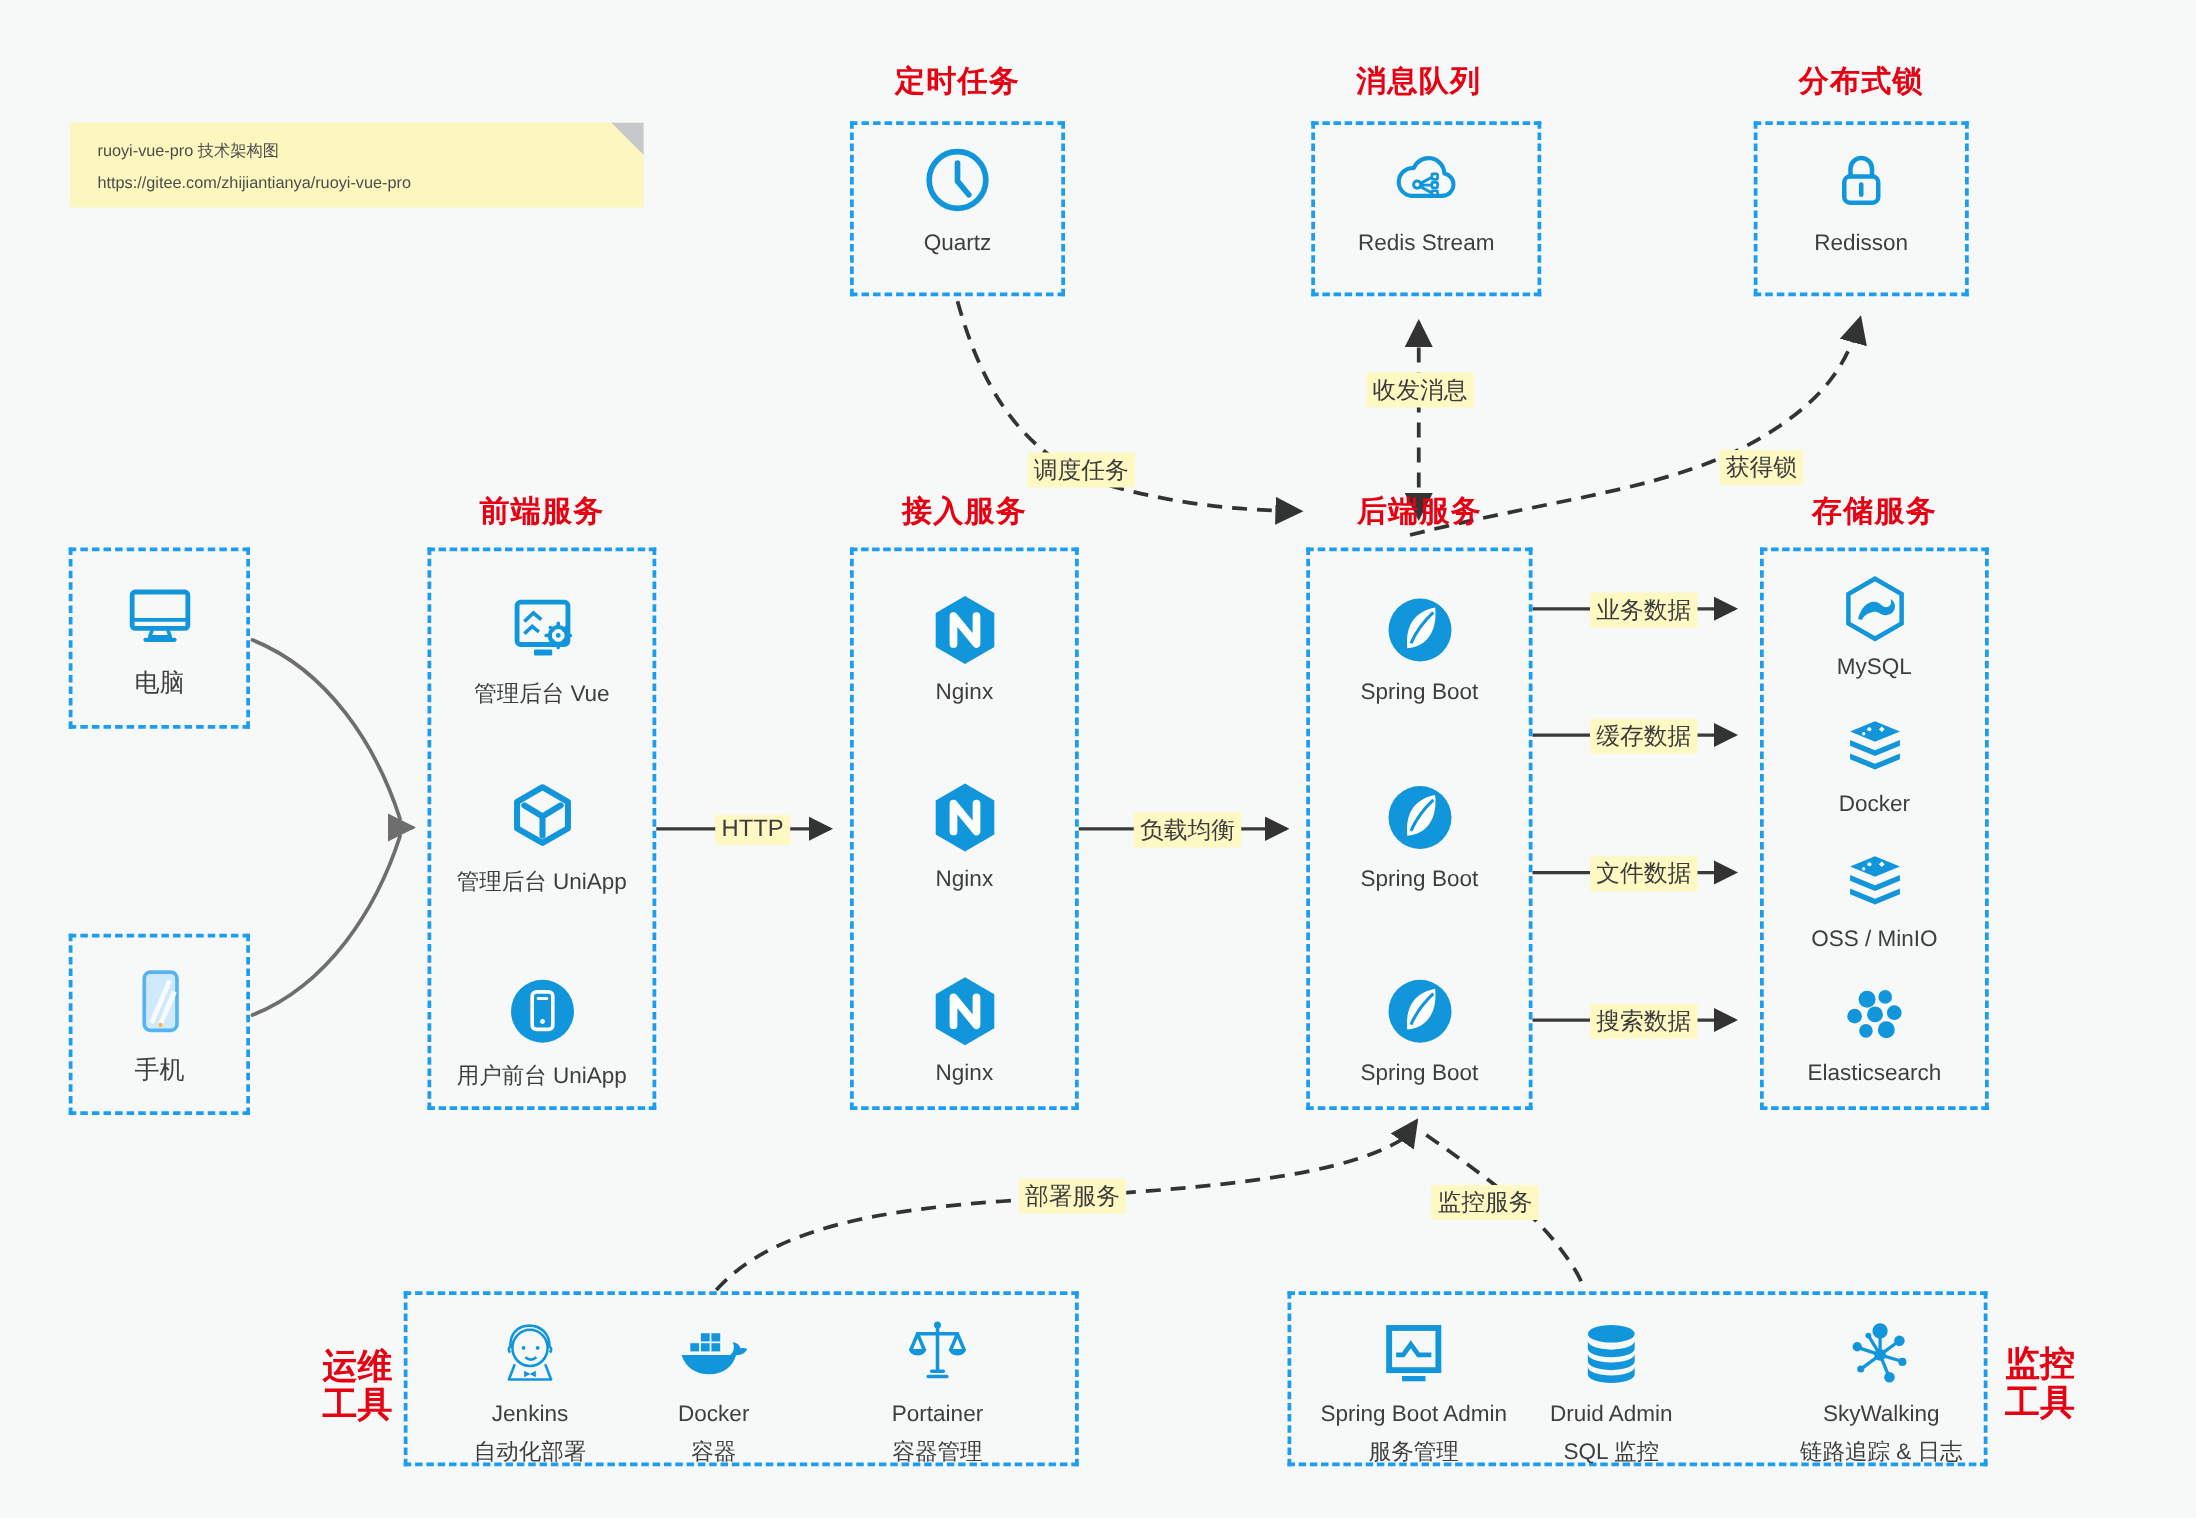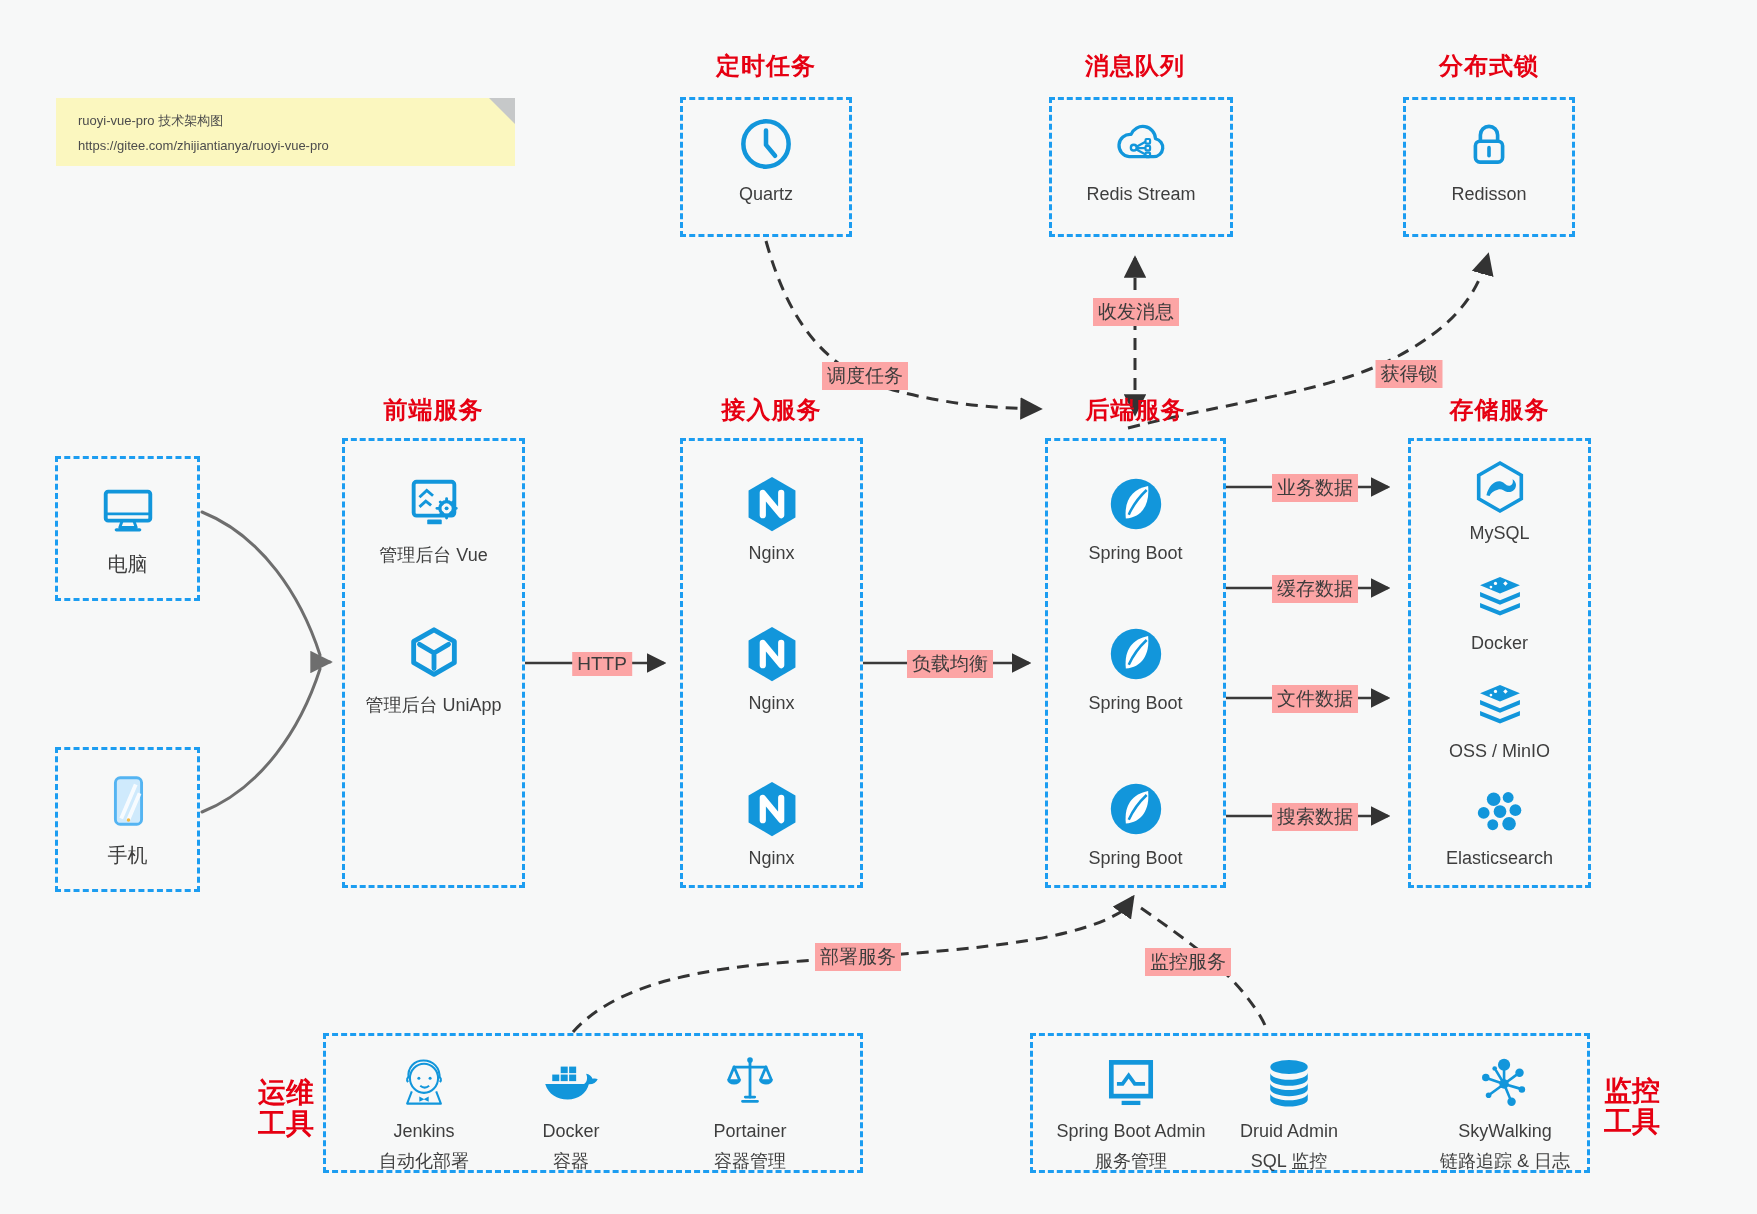--- a/index.html
+++ b/index.html
@@ -12,21 +12,21 @@
   .top-item { top:15px; gap:11px; }
   .client-item { top:20px; gap:10px; }
   .client-item .lbl { font-size:20px; }
   .m1 { top:32px; gap:8px; } .m2 { top:182px; gap:8px; } .m3 { top:337px; gap:8px; }
   .s1 { top:17px; gap:7px; } .s2 { top:127px; gap:7px; } .s3 { top:235px; gap:7px; } .s4 { top:342px; gap:7px; }
   .b-col { position:absolute; top:17px; display:flex; flex-direction:column; align-items:center; gap:7px; }
   .b-col .lbl, .b-col .sub { font-size:18px; color:#3e3e3e; line-height:23px; white-space:nowrap; }
   .icon svg { display:block; }
   .i58 svg { width:58px; height:58px; } .i62 svg { width:62px; height:62px; }
   .i60 svg { width:60px; height:60px; }
-  .edge-label { position:absolute; transform:translate(-50%,-50%); background:#fca5a5; padding:1px 5px; font-size:19px; color:#3c3c3c; white-space:nowrap; z-index:5; }
+  .edge-label { position:absolute; transform:translate(-50%,-50%); background:#fef9c3; padding:1px 5px; font-size:19px; color:#3c3c3c; white-space:nowrap; z-index:5; }
   .note { position:absolute; left:56px; top:98px; width:459px; height:68px; background:#fbf7bf; box-sizing:border-box; padding:10px 0 0 22px; font-size:13px; line-height:25px; color:#4c4c4c; z-index:2; }
   .note-fold { position:absolute; top:0; right:0; }
   .side-label { position:absolute; color:#e60012; font-weight:700; font-size:28px; line-height:31px; text-align:center; z-index:3; }
 </style>
 </head>
 <body>
 
 <div class="canvas">
 
   <svg class="wires" width="1757" height="1214">
@@ -105,21 +105,21 @@
         <svg viewBox="0 0 64 64">
           <rect x="17" y="29" width="30" height="23" rx="5" fill="none" stroke="#1296db" stroke-width="4"></rect>
           <path d="M22.5 29 V22 a9.5 9.5 0 0 1 19 0 V29" fill="none" stroke="#1296db" stroke-width="4"></path>
           <path d="M32 36 v9" stroke="#1296db" stroke-width="4" stroke-linecap="round"></path>
         </svg>
       </span>
       <span class="lbl">Redisson</span>
     </div>
   </div>
 
-  <div class="dash-box" style="left:55px;top:456px;width:145px;height:145px">
+  <div class="dash-box" style="left:55px;top:438px;width:145px;height:145px">
     <div class="item client-item">
       <span class="icon i62">
         <svg viewBox="0 0 64 64">
           <rect x="9" y="13" width="46" height="30" rx="2.5" fill="none" stroke="#1296db" stroke-width="4"></rect>
           <path d="M9 36 H55" stroke="#1296db" stroke-width="3"></path>
           <path d="M26 43 l12 0 l2.5 7 l-17 0 Z" fill="none" stroke="#1296db" stroke-width="3" stroke-linejoin="round"></path>
           <path d="M20 52.5 H44" stroke="#1296db" stroke-width="3.5" stroke-linecap="round"></path>
         </svg>
       </span>
       <span class="lbl">电脑</span>
@@ -158,20 +158,31 @@
       <span class="lbl">管理后台 Vue</span>
     </div>
     <div class="item m2">
       <span class="icon i62">
         <svg viewBox="0 0 64 64">
           <path d="M32 7 L53 19 V41 L32 53 L11 41 V19 Z" fill="none" stroke="#1296db" stroke-width="5" stroke-linejoin="round"></path>
           <path d="M32 31 V47 M32 31 L17 22 M32 31 L47 22" fill="none" stroke="#1296db" stroke-width="5" stroke-linecap="round"></path>
         </svg>
       </span>
       <span class="lbl">管理后台 UniApp</span>
+    </div>
+    <div class="item m3">
+      <span class="icon i62">
+        <svg viewBox="0 0 64 64">
+          <circle cx="32" cy="32" r="26" fill="#1296db"></circle>
+          <rect x="23.5" y="16" width="17" height="31" rx="3.5" fill="none" stroke="#ffffff" stroke-width="3"></rect>
+          <path d="M28.5 21.5 h7" stroke="#ffffff" stroke-width="2.6" stroke-linecap="round"></path>
+          <circle cx="32" cy="40.5" r="2" fill="#ffffff"></circle>
+        </svg>
+      </span>
+      <span class="lbl">用户前台 UniApp</span>
     </div>
   </div>
 
   <div class="group-title" style="left:680px;top:396px;width:183px">接入服务</div>
   <div class="dash-box" style="left:680px;top:438px;width:183px;height:450px">
     <div class="item m1">
       <span class="icon i62">
         <svg viewBox="0 0 64 64">
             <polygon points="32,4 56.2,18 56.2,46 32,60 7.8,46 7.8,18" fill="#1296db"></polygon>
             <path d="M22.5 43.5 V20.5 L41.5 43.5 V20.5" fill="none" stroke="#ffffff" stroke-width="6.4" stroke-linecap="round" stroke-linejoin="round"></path>

